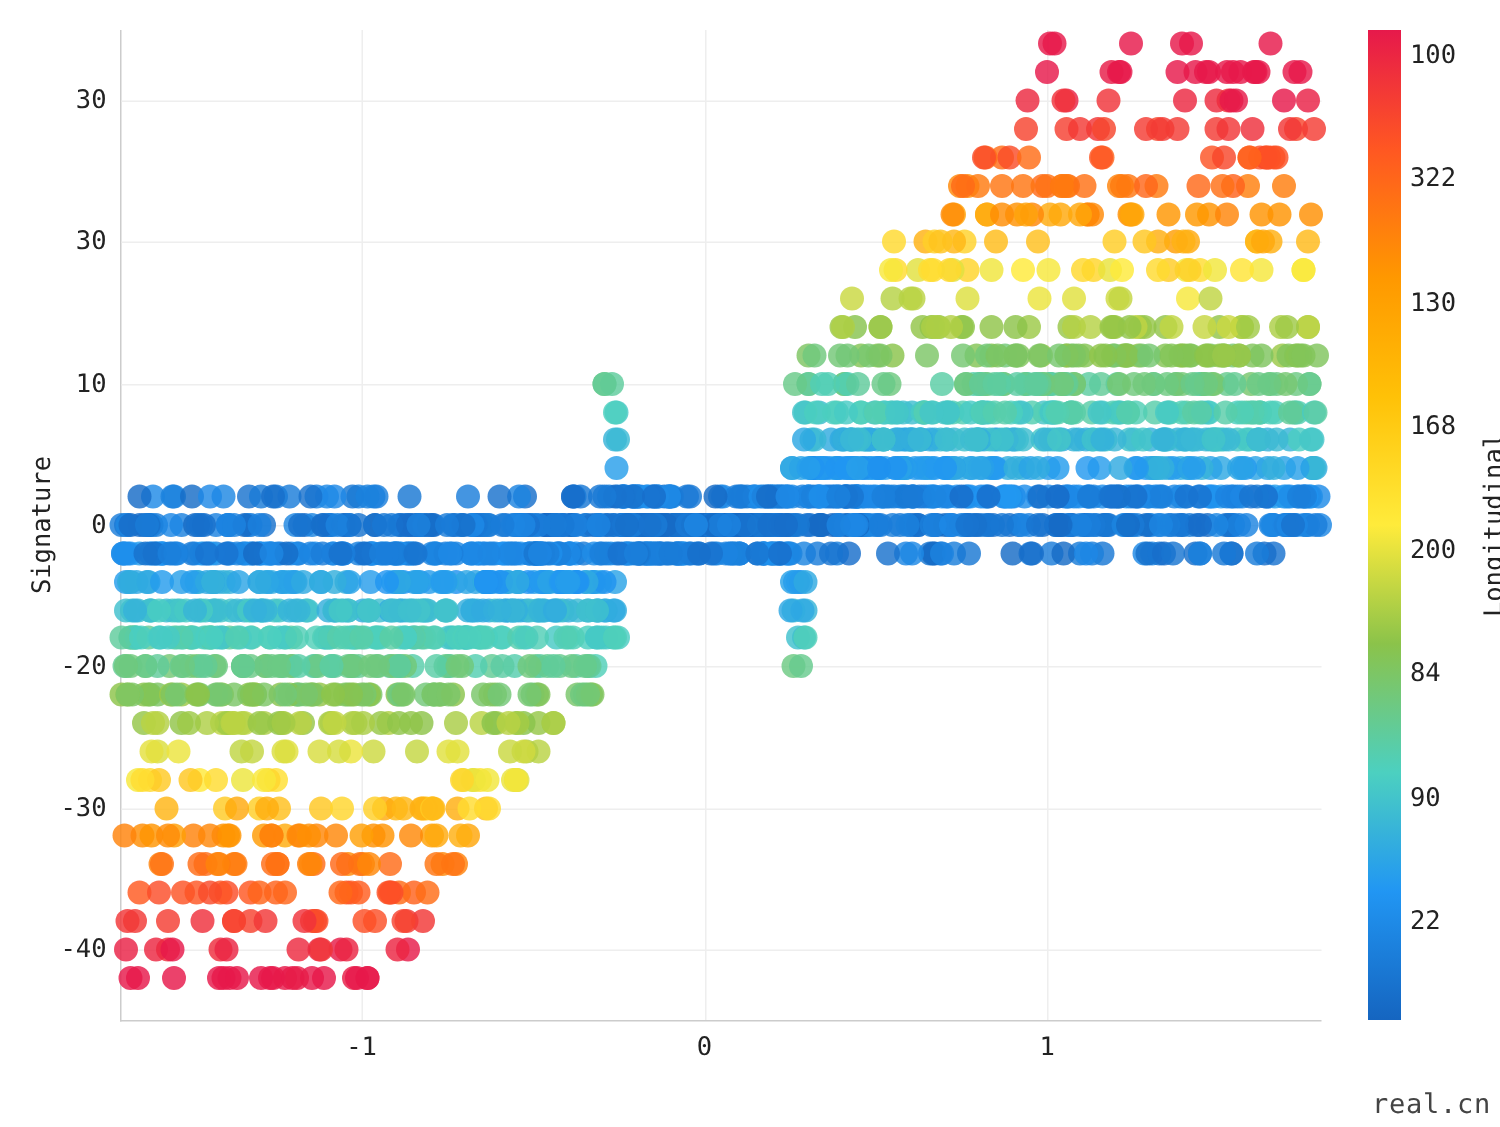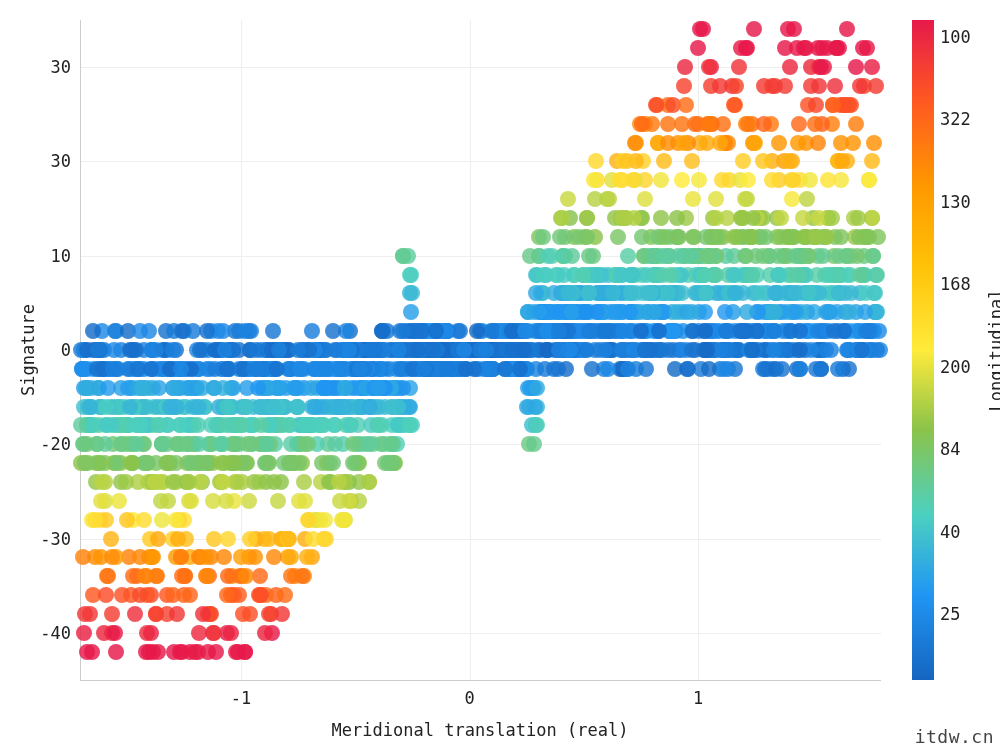--- a/index.html
+++ b/index.html
@@ -15,21 +15,20 @@
   .clab{position:absolute;left:986px;top:350px;transform:rotate(-90deg) translateX(-50%);transform-origin:left top;font-size:17px;color:#222}
   .wm{position:absolute;right:6px;bottom:4px;font-size:18px;color:#444;letter-spacing:.5px}
   .gx{position:absolute;top:0;bottom:0;border-left:1px solid #eee}
   .gy{position:absolute;left:0;right:0;border-top:1px solid #eee}
 </style>
 </head>
 <body>
 
 <div class="wrap">
   <div class="ylab">Signature</div>
-  <div class="xlab">Meridional translation (real)</div>
   <div class="clab">Longitudinal translation</div>
   <div class="cbar"></div>
   <div class="plot" id="plot">
       <div class="gx" style="left: 160px;"></div>
       <div class="xtick" style="left: 160px;">-1</div>
       <div class="gx" style="left: 388.571px;"></div>
       <div class="xtick" style="left: 388.571px;">0</div>
       <div class="gx" style="left: 617.143px;"></div>
       <div class="xtick" style="left: 617.143px;">1</div>
       <div class="gy" style="top: 612.857px;"></div>
@@ -2333,22 +2332,22 @@
       <div class="dot" style="left: 478.028px; top: 311.143px; background: rgb(27, 129, 221);"></div>
       <div class="dot" style="left: 559.606px; top: 330px; background: rgb(28, 130, 222);"></div>
       <div class="dot" style="left: 568.755px; top: 330px; background: rgb(24, 113, 204);"></div>
       <div class="dot" style="left: 317.822px; top: 330px; background: rgb(28, 131, 223);"></div>
       <div class="dot" style="left: 478.412px; top: 330px; background: rgb(28, 132, 224);"></div>
       <div class="dot" style="left: 625.833px; top: 330px; background: rgb(22, 106, 197);"></div>
       <div class="dot" style="left: 216.876px; top: 330px; background: rgb(26, 125, 217);"></div>
       <div class="dot" style="left: 100.922px; top: 311.143px; background: rgb(23, 111, 202);"></div>
       <div class="dot" style="left: 564.393px; top: 330px; background: rgb(24, 116, 207);"></div>
     </div>
-  <div class="wm">itdw.cn</div>
-<div class="ctick" style="top: 614px;">25</div>
-    <div class="ctick" style="top: 531.5px;">40</div>
+  <div class="wm">real.cn</div>
+<div class="ctick" style="top: 614px;">22</div>
+    <div class="ctick" style="top: 531.5px;">90</div>
     <div class="ctick" style="top: 449px;">84</div>
     <div class="ctick" style="top: 366.5px;">200</div>
     <div class="ctick" style="top: 284px;">168</div>
     <div class="ctick" style="top: 201.5px;">130</div>
     <div class="ctick" style="top: 119px;">322</div>
     <div class="ctick" style="top: 36.5px;">100</div>
   </div>
 
 </body></html>

